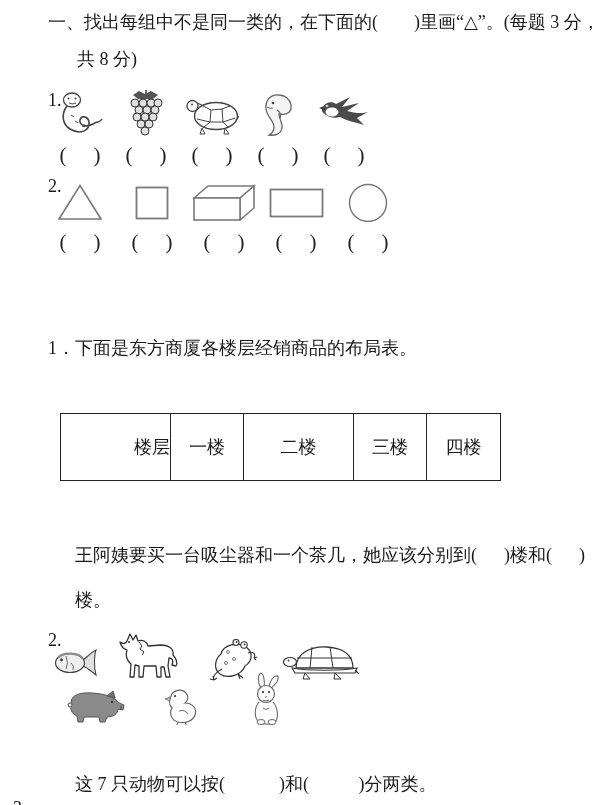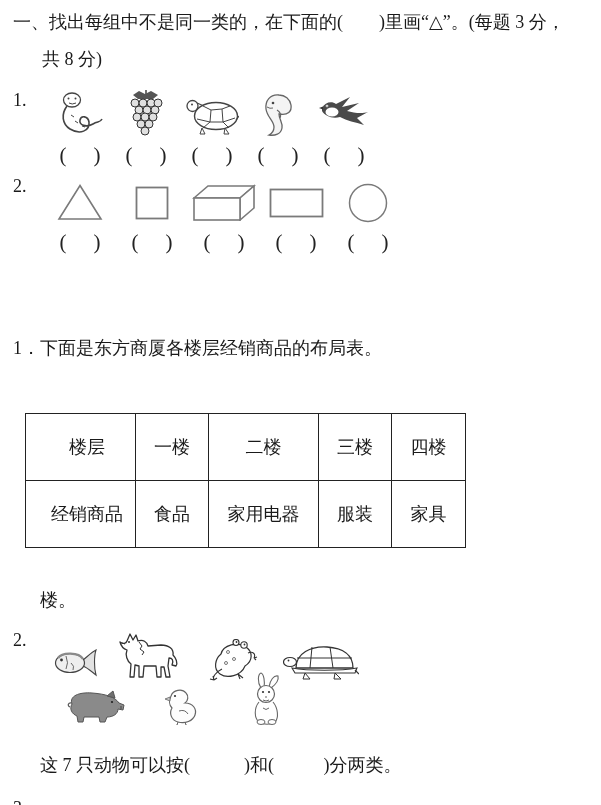--- a/index.html
+++ b/index.html
@@ -1,33 +1,33 @@
 <!DOCTYPE html>
 <html><head>
 <meta charset="utf-8">
 <style>
   html,body{margin:0;padding:0;background:#fff;}
   .page{
     position:relative;width:601px;height:805px;background:#ffffff;
     font-family:"Liberation Serif","DejaVu Serif",serif;
     color:#1a1a1a;font-size:18px;overflow:hidden;
   }
-  .abs{position:absolute;white-space:pre-wrap;}
+  .abs{position:absolute;white-space:pre-wrap;margin-left:35px;}
   .imgrow{position:absolute;display:flex;}
   .col{display:flex;justify-content:center;align-items:flex-end;}
   .col.mid{align-items:center;}
   .parenpair{display:flex;justify-content:center;align-items:center;
     font-size:21px;color:#222;}
   .parenpair .gap{display:inline-block;width:27px;}
   table.floors{border-collapse:collapse;table-layout:fixed;width:440px;}
   table.floors td{
     border:1.5px solid #222;height:66px;text-align:center;
     font-size:18px;padding:0;
   }
-  table.floors td.first{text-align:center;padding-left:13px;font-family:Liberation Mono, monospace;}
+  table.floors td.first{text-align:right;padding-left:13px;font-family:Liberation Mono, monospace;}
   .animals{position:absolute;}
   .animals > span{position:absolute;display:block;line-height:0;}
   svg{display:block;}
   .clip3{position:absolute;height:6px;overflow:hidden;line-height:18px;}
 </style>
 </head>
 <body>
 
 <div class="page">
 
@@ -192,30 +192,24 @@
   <div class="abs" style="left:25px;top:371px;">
     <table class="floors">
       <colgroup><col style="width:110px"><col style="width:73px"><col style="width:110px"><col style="width:73px"><col style="width:74px"></colgroup>
       <tbody><tr>
         <td class="first">楼层</td>
         <td>一楼</td>
         <td>二楼</td>
         <td>三楼</td>
         <td>四楼</td>
       </tr>
-      <tr>
-        <td class="first">经销商品</td>
-        <td>食品</td>
-        <td>家用电器</td>
-        <td>服装</td>
-        <td>家具</td>
-      </tr>
     </tbody></table>
   </div>
 
+  <div class="abs" style="left:40px;top:543px;">王阿姨要买一台吸尘器和一个茶几，她应该分别到(      )楼和(      )</div>
   <div class="abs" style="left:40px;top:588px;">楼。</div>
 
   <div class="abs" style="left:13px;top:630px;">2.</div>
 
   <div class="animals" style="left:0;top:625px;width:400px;height:115px;">
     <span style="left:53px;top:22px;">
       <svg width="44" height="30" viewBox="0 0 44 30">
         <path d="M30,13 C35,9 39,5 43,3 C41,9 41,21 43,28 C39,25 35,21 30,19 Z" fill="#e2e2e2" stroke="#444" stroke-width="1.1"></path>
         <ellipse cx="17" cy="16" rx="14.5" ry="9.5" fill="#efefef" stroke="#444" stroke-width="1.2"></ellipse>
         <path d="M5,11 C9,5 26,5 30,12" fill="none" stroke="#8a8a8a" stroke-width="2.4"></path>
@@ -283,17 +277,17 @@
         <circle cx="14" cy="22" r="8.5" fill="#fff" stroke="#666" stroke-width="1.2"></circle>
         <circle cx="11" cy="20" r="1.1" fill="#333"></circle>
           <circle cx="17" cy="20" r="1.1" fill="#333"></circle>
         <path d="M14,24 l0,2 M11,28 q3,2 6,0 M11,36 q3,3 6,0" fill="none" stroke="#666" stroke-width="1"></path>
         <ellipse cx="9" cy="50" rx="4" ry="2.5" fill="#fff" stroke="#666" stroke-width="1"></ellipse>
         <ellipse cx="20" cy="50" rx="4" ry="2.5" fill="#fff" stroke="#666" stroke-width="1"></ellipse>
       </svg>
     </span>
   </div>
 
-  <div class="abs" style="left:40px;top:753px;">这 7 只动物可以按(            )和(           )分两类。</div>
+  <div class="abs" style="left:40px;top:772px;">这 7 只动物可以按(            )和(           )分两类。</div>
 
   <div class="clip3" style="left:13px;top:799px;">3.</div>
 
 </div>
 
 </body></html>

